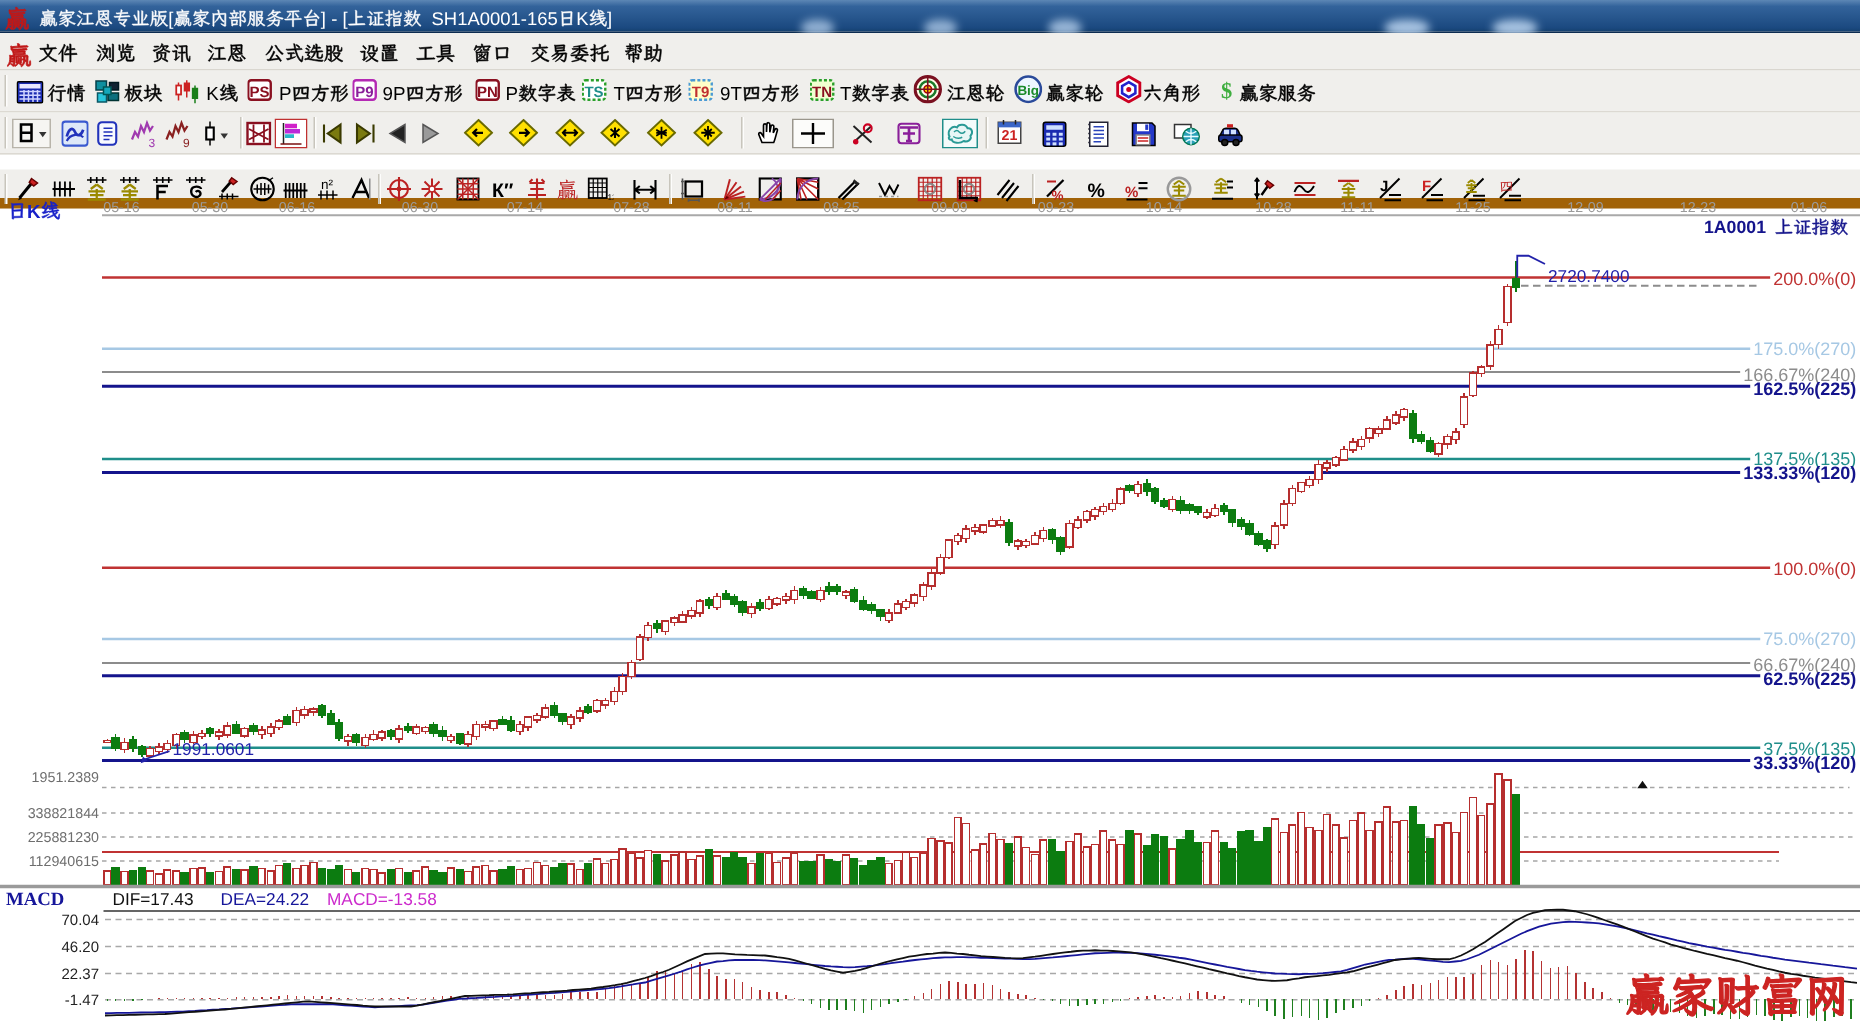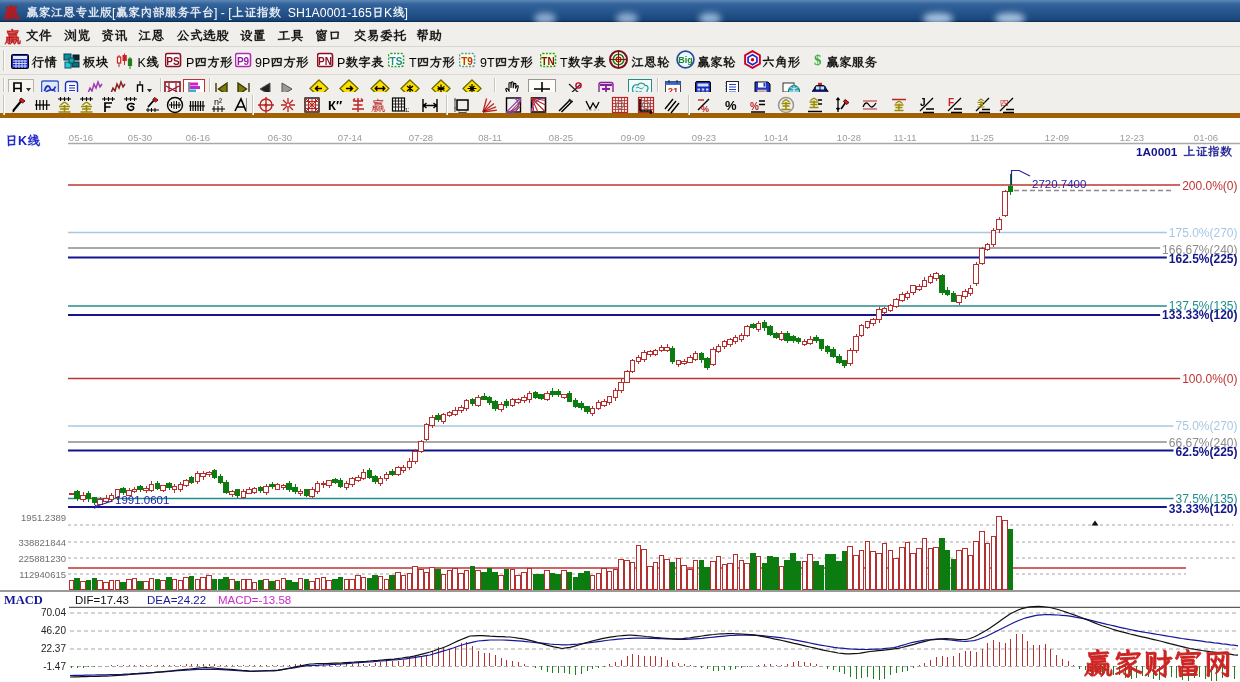--- a/index.html
+++ b/index.html
@@ -6,21 +6,21 @@
 #app{position:relative;width:1240px;height:682px;background:#fff}
 .abs{position:absolute}
 #titlebar{position:absolute;left:0;top:0;width:1240px;height:22px;
   background:linear-gradient(180deg,#5d87b5 0%,#33639b 20%,#27568d 55%,#1b4980 88%,#15406e 100%);
   border-bottom:1px solid #0c2c50}
 #menubar{position:absolute;left:0;top:22px;width:1240px;height:25px;background:#f0efec;
   border-bottom:1px solid #d9d6cf}
 .tbrow{position:absolute;left:0;width:1240px;background:#f0efec}
 #tb1{top:47px;height:28px;border-bottom:1px solid #dcd9d2}
 #tb2{top:75px;height:28px;border-bottom:1px solid #dcd9d2}
-#tb3{top:92px;height:26px;border-bottom:5px solid #a16207}
+#tb3{top:113px;height:26px;border-bottom:7px solid #a16207}
 .sep{position:absolute;top:3px;width:2px;height:21px;border-left:1px solid #c8c5bc;border-right:1px solid #fdfdfc}
 .blob{position:absolute;background:#b6d0ec;border-radius:45%;filter:blur(3px);opacity:.9}
 </style></head><body>
 <div id="app">
     <div id="titlebar">
       <div class="blob" style="left:534px;top:13px;width:22px;height:11px;opacity:0.75"></div>
       <div class="blob" style="left:616px;top:13px;width:22px;height:11px;opacity:0.75"></div>
       <div class="blob" style="left:699px;top:13px;width:22px;height:11px;opacity:0.8"></div>
       <div class="blob" style="left:923px;top:13px;width:30px;height:11px;opacity:0.9"></div>
       <div class="blob" style="left:995px;top:13px;width:30px;height:11px;opacity:0.9"></div>

